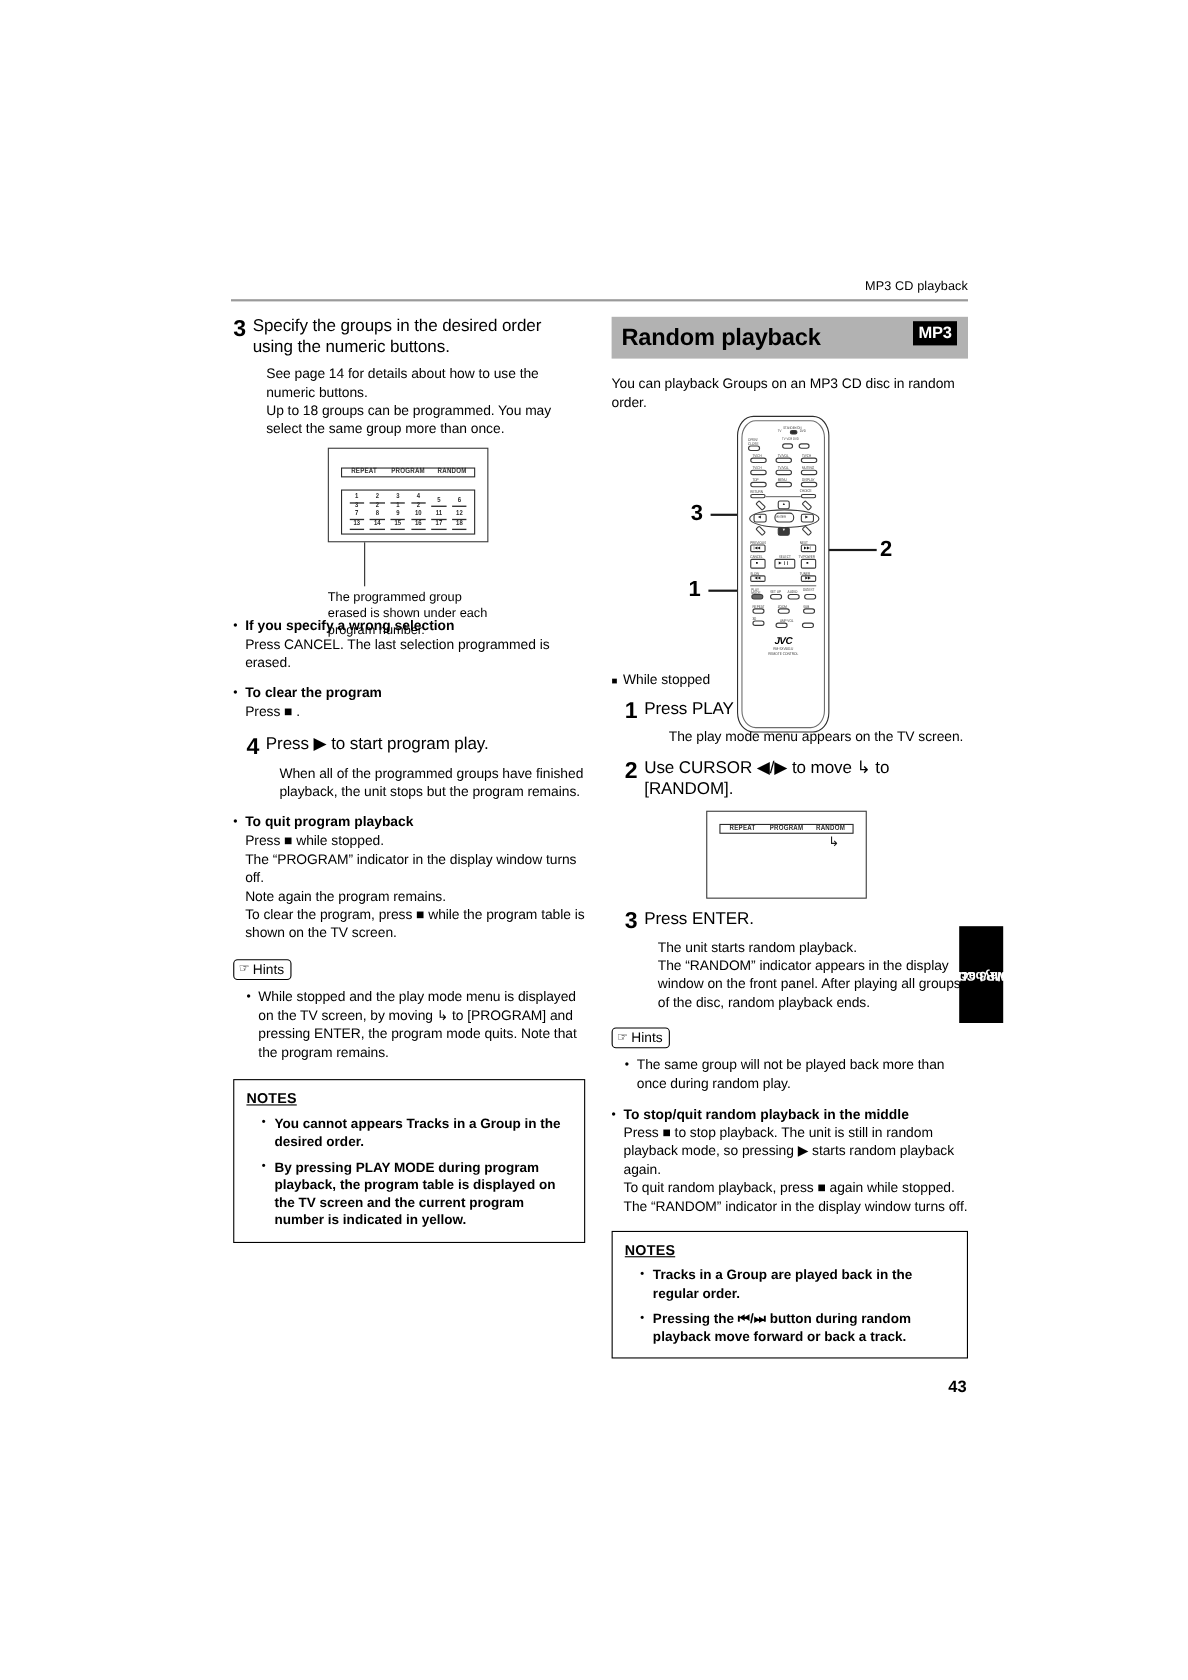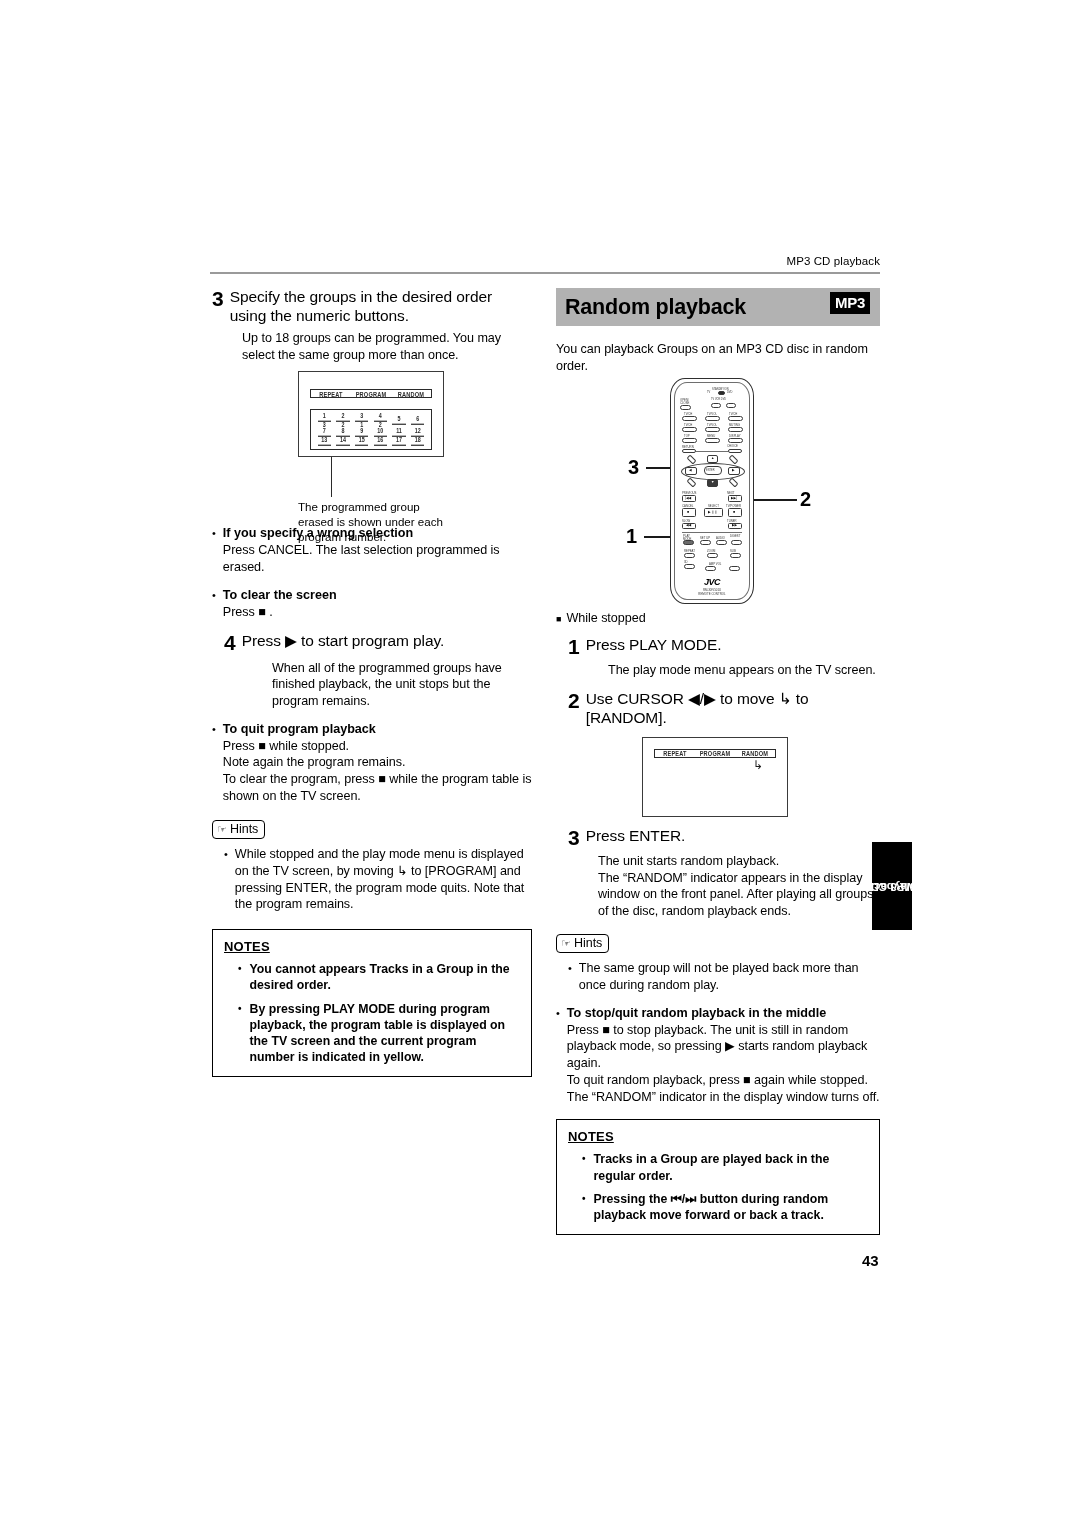--- a/index.html
+++ b/index.html
@@ -156,21 +156,21 @@
 
   
   .remote-area { position: relative; height: 232px; margin-bottom: 4px; }
   .callout {
     position: absolute; font-size: 20px; font-weight: bold; line-height: 1;
   }
   .callout-line { position: absolute; height: 1.5px; background: #1a1a1a; }
 
   .remote {
     position: absolute; left: 114px; top: 4px;
-    width: 84px; height: 226px;
+    width: 84px; height: 288px;
     border: 1.7px solid #2e2e2e; border-radius: 15px/18px;
     background: #fff;
   }
   .remote-inner {
     position: absolute; inset: 3px;
     border: 1.1px solid #6e6e6e; border-radius: 13px/16px;
   }
   .rlabel {
     position: absolute; font-size: 2.8px; color: #333;
     white-space: nowrap; transform: scaleY(1.3);
@@ -222,20 +222,21 @@
   <div class="runhead">MP3 CD playback</div>
   <div class="runrule"></div>
 
   <div class="col-left">
 
     <div class="step">
       <div class="step-num">3</div>
       <div class="step-txt">Specify the groups in the desired order using the numeric buttons.</div>
     </div>
 
+    <div class="body-txt indent" style="margin-top:6px;">See page 14 for details about how to use the numeric buttons.</div>
     <div class="body-txt indent">Up to 18 groups can be programmed. You may select the same group more than once.</div>
 
     <div style="position:relative;height:152px;margin-top:8px;">
       <div class="tv-box" style="position:absolute;left:86px;top:0;width:146px;height:86px;">
         <div class="tv-menu" style="left:11px;top:17px;right:11px;height:9px;">
           <span>REPEAT</span>
           <span>PROGRAM</span>
           <span>RANDOM</span>
         </div>
         <div class="prog-grid" id="prog-grid" style="left:11px;top:37px;right:11px;height:41px;">
@@ -321,36 +322,37 @@
       <div class="dot">•</div>
       <div>
         <div class="bullet-title">If you specify a wrong selection</div>
         <div class="body-txt">Press CANCEL. The last selection programmed is erased.</div>
       </div>
     </div>
 
     <div class="bullet-block">
       <div class="dot">•</div>
       <div>
-        <div class="bullet-title">To clear the screen</div>
+        <div class="bullet-title">To clear the program</div>
         <div class="body-txt">Press ■ .</div>
       </div>
     </div>
 
     <div class="step" style="margin-top:12px;margin-left:12px;">
       <div class="step-num">4</div>
       <div class="step-txt">Press ▶ to start program play.</div>
     </div>
-    <div class="body-txt" style="margin-left:60px;margin-top:5px;">When all of the programmed groups have finished playback, the unit stops but the program remains.</div>
+    <div class="body-txt" style="margin-left:42px;margin-top:5px;">When all of the programmed groups have finished playback, the unit stops but the program remains.</div>
 
     <div class="bullet-block">
       <div class="dot">•</div>
       <div>
         <div class="bullet-title">To quit program playback</div>
         <div class="body-txt">Press ■ while stopped.</div>
+        <div class="body-txt">The “PROGRAM” indicator in the display window turns off.</div>
         <div class="body-txt">Note again the program remains.</div>
         <div class="body-txt">To clear the program, press ■ while the program table is shown on the TV screen.</div>
       </div>
     </div>
 
     <div class="hints-wrap">
       <div class="hints-tab">
         <span class="hand-icon">☞</span>
         <span>Hints</span>
       </div>

